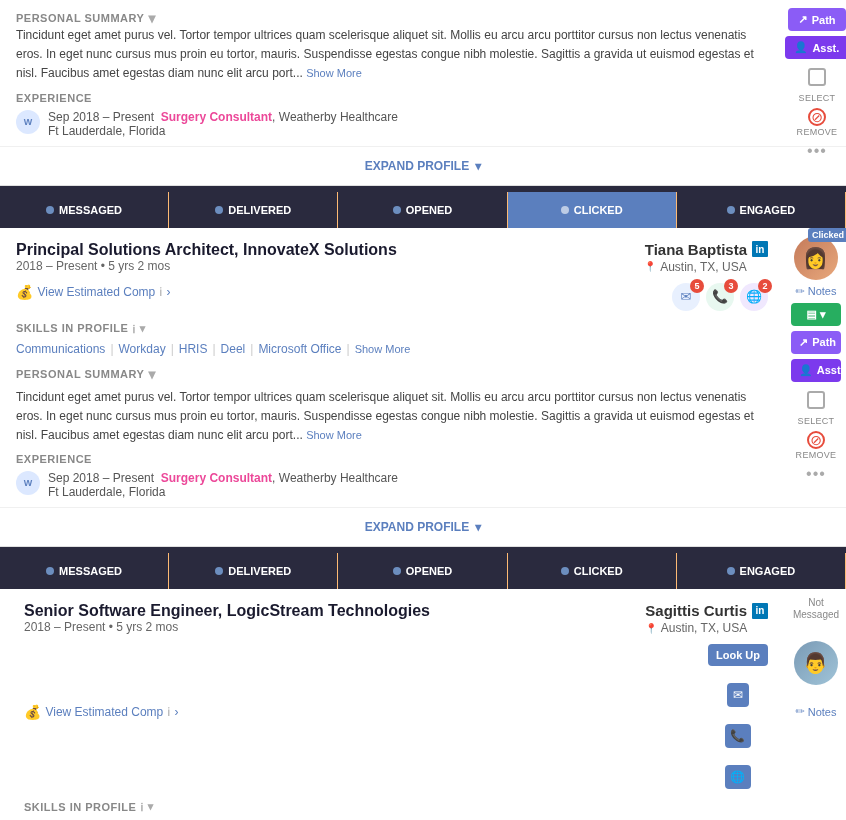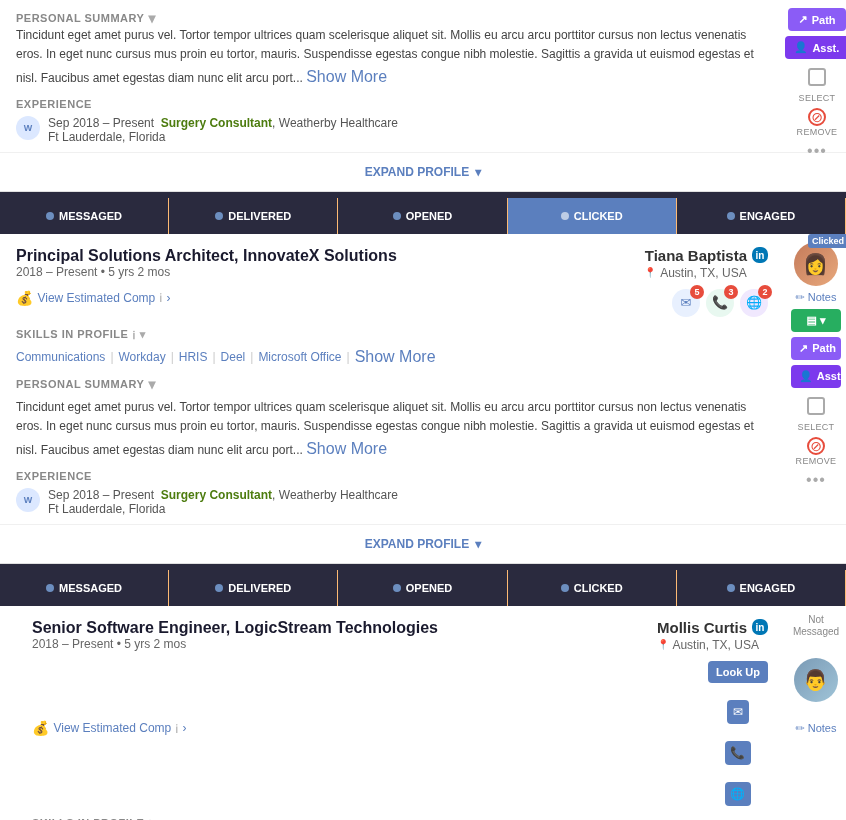--- a/index.html
+++ b/index.html
@@ -58,21 +58,21 @@
       font-weight: 600;
       color: #333;
       display: flex;
       align-items: center;
       gap: 5px;
     }
 
     .linkedin-icon {
       width: 16px; height: 16px;
       background: #0077b5;
-      border-radius: 7px;
+      border-radius: 1px;
       display: inline-flex;
       align-items: center;
       justify-content: center;
       color: white;
       font-size: 10px;
       font-weight: bold;
     }
 
     .location {
       display: flex;
@@ -162,21 +162,21 @@
 
     .skill-sep {
       color: #ccc;
       margin: 0 5px;
     }
 
     .show-more {
       color: #5b7fbe;
       font-weight: 500;
       cursor: pointer;
-      font-size: 16px;
+      font-size: 11px;
     }
 
     .personal-summary-header {
       display: flex;
       align-items: center;
       gap: 4px;
       font-size: 11px;
       font-weight: 700;
       color: #888;
       letter-spacing: 0.5px;
@@ -213,21 +213,21 @@
       font-weight: bold;
       flex-shrink: 0;
     }
 
     .exp-details {
       font-size: 12px;
       color: #555;
     }
 
     .exp-details strong {
-      color: #4d7c0f;
+      color: #ec4899;
     }
 
     .expand-profile {
       display: flex;
       align-items: center;
       justify-content: center;
       gap: 6px;
       padding: 12px;
       color: #5b7fbe;
       font-size: 12px;
@@ -675,29 +675,29 @@
     <div class="status-item">
       <span style="width:8px;height:8px;border-radius:50%;background:#6c8ebf;display:inline-block;"></span>
       <span>CLICKED</span>
     </div>
     <div class="status-item">
       <span style="width:8px;height:8px;border-radius:50%;background:#6c8ebf;display:inline-block;"></span>
       <span>ENGAGED</span>
     </div>
   </div>
 
-  <div style="padding: 10px 16px 0 32px; margin-right: 62px;">
+  <div style="padding: 10px 16px 0 24px; margin-right: 62px;">
     <div class="candidate-header">
       <div>
         <div class="candidate-title">Senior Software Engineer, LogicStream Technologies</div>
         <div class="date-line">2018 – Present  •  5 yrs 2 mos</div>
       </div>
       <div class="candidate-right">
         <div class="candidate-name">
-          <span>Mollis Curtis</span>
+          <span>Sagittis Curtis</span>
           <span class="linkedin-icon">in</span>
         </div>
         <div class="location">
           <span style="font-size:10px;">📍</span>
           <span>Austin, TX, USA</span>
         </div>
       </div>
     </div>
 
     <div style="display:flex; justify-content:space-between; align-items:center; margin-bottom:10px;">

